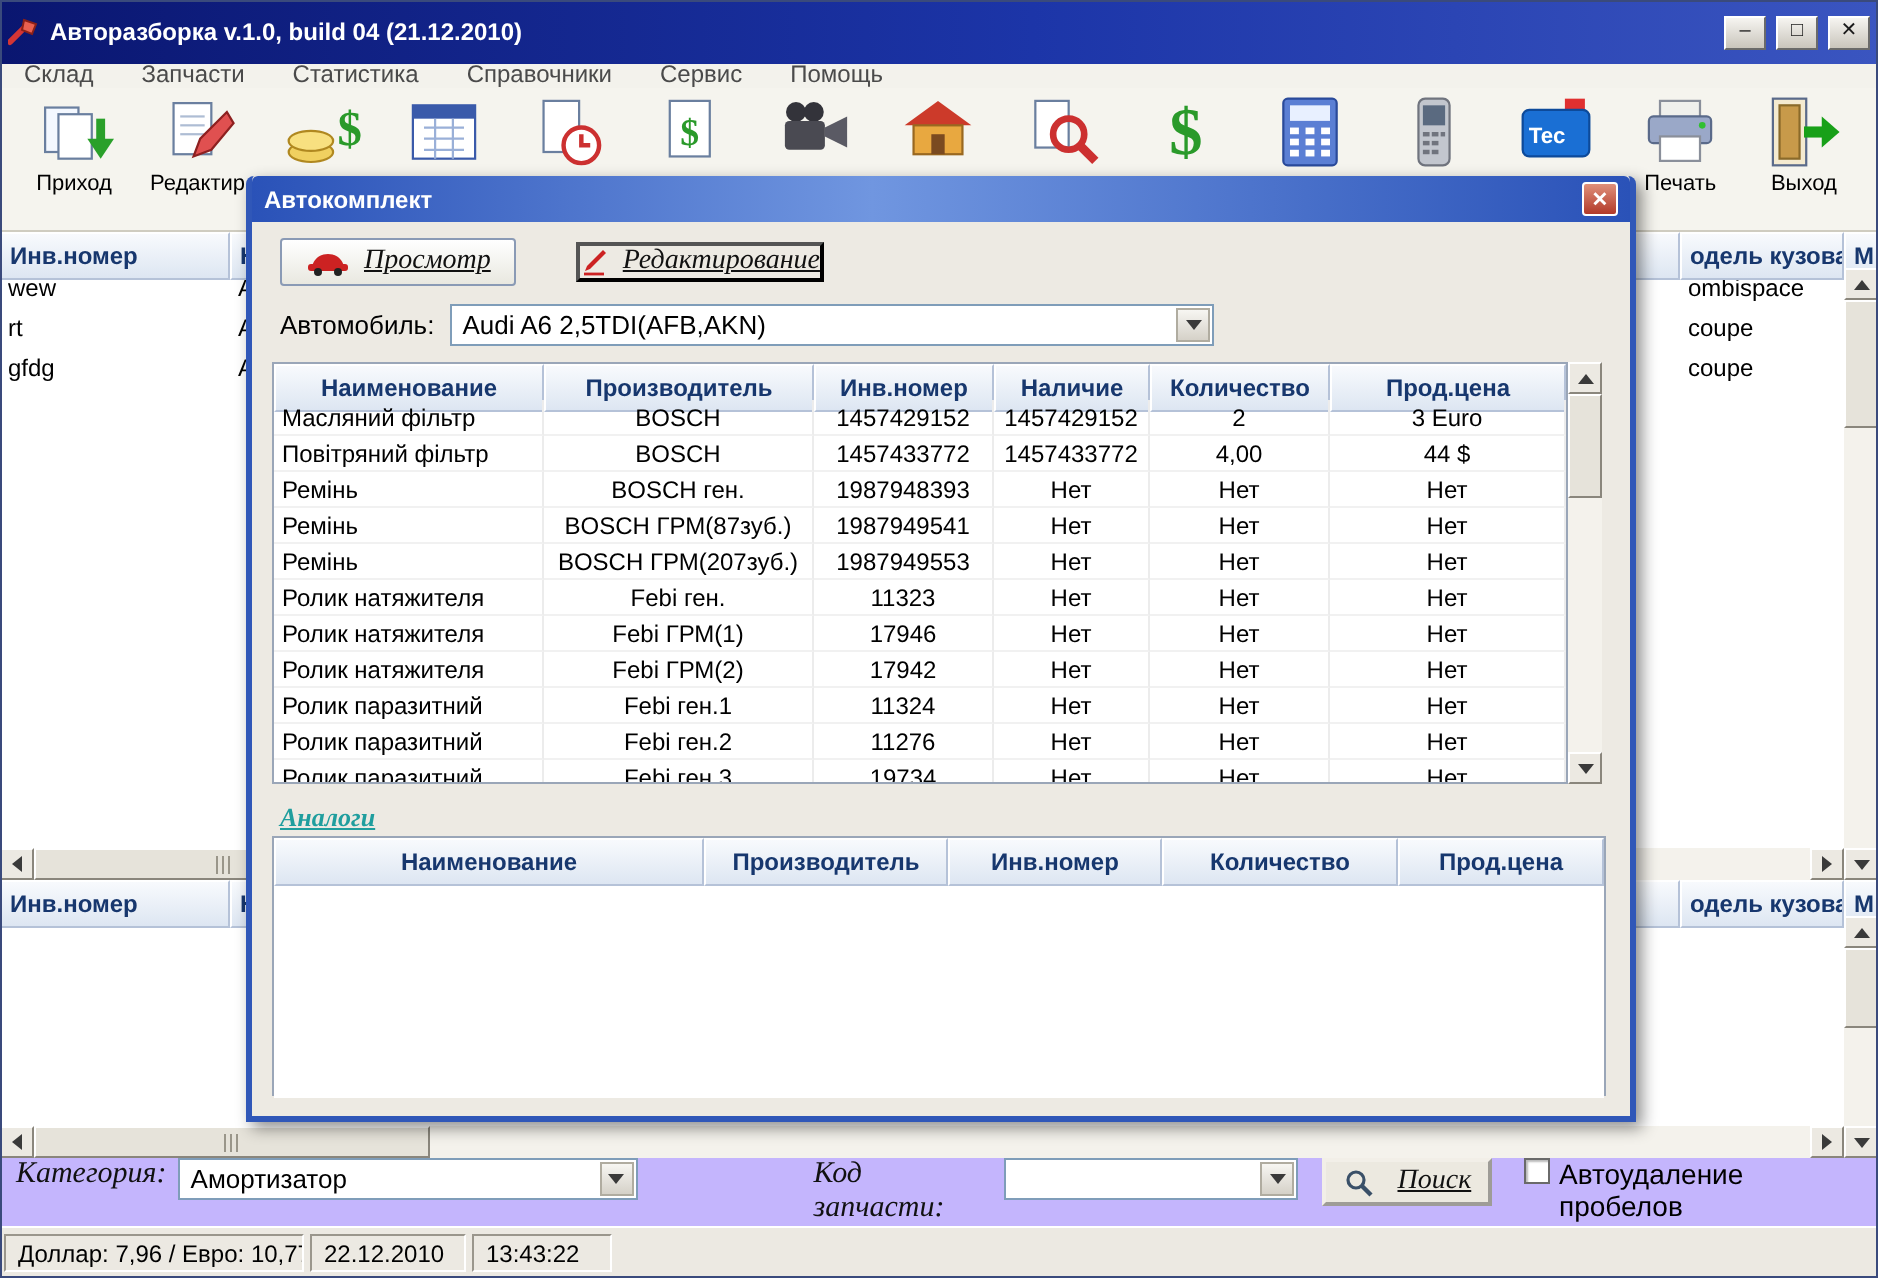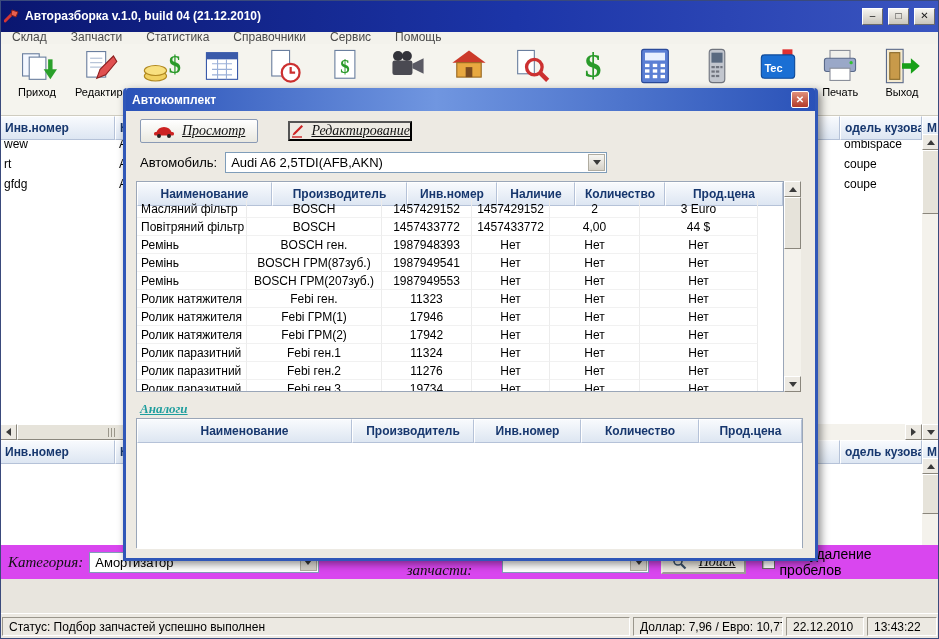--- a/index.html
+++ b/index.html
@@ -82,34 +82,34 @@
     display:flex; align-items:center; justify-content:center; }
 
   .parts-wrap { display:flex; margin:4px 0 0 10px; }
   .parts-table { width:648px; height:211px; overflow:hidden; border:1px solid #9aa6b8; background:#fff; }
   .thead { display:flex; height:18px; }
   .thead .hcell { font-size:12px; justify-content:center; }
   .pc0{width:135px} .pc1{width:135px} .pc2{width:90px} .pc3{width:78px} .pc4{width:90px} .pc5{width:118px}
   .parts-body .trow { display:flex; height:18px; background:#fff; }
   .parts-body .tcell { display:flex; align-items:center; justify-content:center; font-size:12px;
     border-right:1px solid #ececec; border-bottom:1px solid #f1f1f1; overflow:hidden; white-space:nowrap; }
-  .parts-body .tc0{width:110px; justify-content:flex-start; padding-left:4px;}
+  .parts-body .tc0{width:135px; justify-content:flex-start; padding-left:4px;}
   .parts-body .tc1{width:135px} .parts-body .tc2{width:90px} .parts-body .tc3{width:78px}
   .parts-body .tc4{width:90px} .parts-body .tc5{width:118px}
   .dlg-vscroll { position:relative; width:17px; height:211px; background:#f4f2ec;
     display:flex; flex-direction:column; justify-content:space-between; }
 
   .analogs-label { margin:9px 0 1px 14px; font:italic bold 13px "Liberation Serif",serif;
     color:#1f9e9e; text-decoration:underline; width:60px; }
   .analogs-box { margin:0 10px; width:667px; border:1px solid #9aa6b8; background:#fff; height:130px; }
   .ac0{width:215px} .ac1{width:122px} .ac2{width:107px} .ac3{width:118px} .ac4{width:103px}
 
   
-  .controls { position:absolute; left:0; top:545px; right:0; height:34px; background:#d946ef;
-    display:flex; align-items:center; padding:0 8px; z-index:5; }
+  .controls { position:absolute; left:0; top:579px; right:0; height:34px; background:#c4b5fd;
+    display:flex; padding:0 8px; z-index:5; }
   .ctl-label { font:italic 15px "Liberation Serif",serif; color:#111; }
   .search-btn { display:flex; align-items:center; gap:12px; width:88px; height:24px; justify-content:center;
     border:2px outset #f2efe8; background:#ece9e0; font:italic 14px "Liberation Serif",serif;
     text-decoration:underline; color:#111; }
   .checkbox { width:13px; height:13px; background:#fff; border:1px solid #6a6a6a;
     box-shadow:inset 1px 1px 1px #bbb; }
   .chk-label { font-size:14px; margin-left:5px; }
 
   
   .statusbar { position:absolute; left:0; top:613px; right:0; height:26px; background:#ece9e2;
@@ -389,21 +389,20 @@
         <circle cx="6" cy="6" r="4" fill="none" stroke="#3a5068" stroke-width="1.6"></circle>
         <line x1="9" y1="9" x2="13.5" y2="13.5" stroke="#3a5068" stroke-width="2.2"></line>
       </svg>
     <span>Поиск</span>
   </button>
   <span class="checkbox" style="margin-left:16px"></span>
   <span class="chk-label">Автоудаление пробелов</span>
 </div>
 
 <div class="statusbar">
-  <div class="spanel sp-status">Статус: Подбор запчастей успешно выполнен</div>
   <div class="spanel sp-rates">Доллар: 7,96 / Евро: 10,77</div>
   <div class="spanel sp-date">22.12.2010</div>
   <div class="spanel sp-time">13:43:22</div>
 </div>
 
 <div class="dialog">
   <div class="dlg-title">
     <span class="dlg-title-text">Автокомплект</span>
     <span class="dlg-close">✕</span>
   </div>

